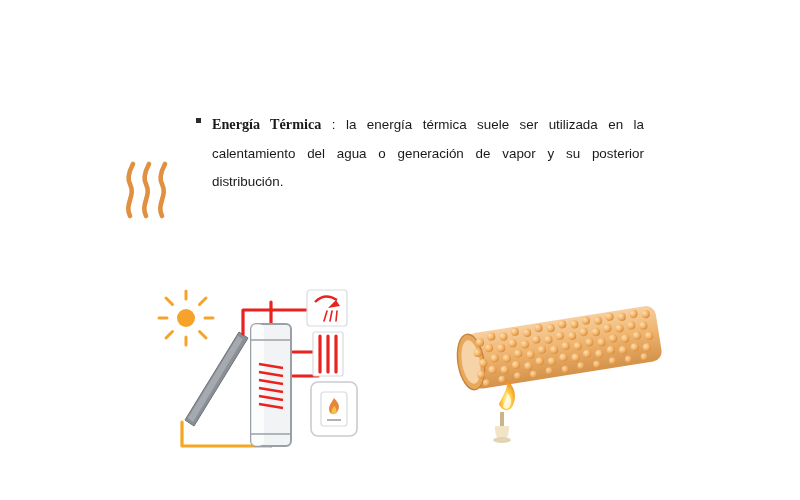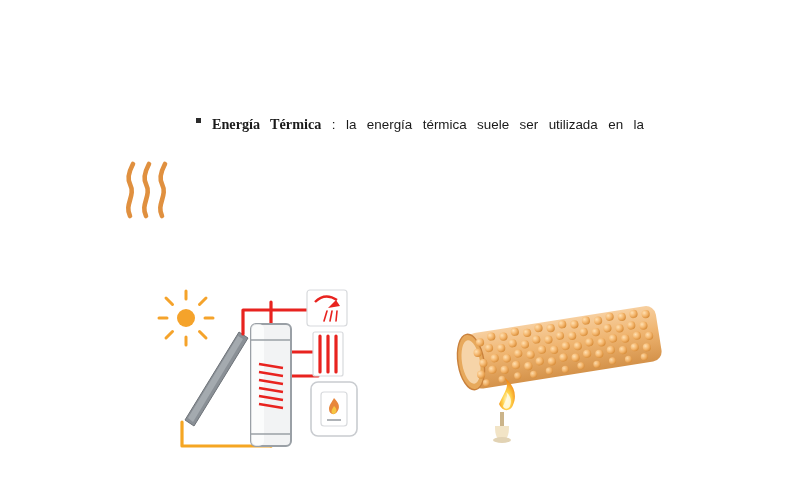--- a/index.html
+++ b/index.html
@@ -102,20 +102,22 @@
         <path d="M26 56 C 20 44, 32 36, 26 24 C 22 16, 27 8, 29 4"></path>
         <path d="M42 56 C 36 44, 48 36, 42 24 C 38 16, 43 8, 45 4"></path>
       </g>
     </svg>
   </div>
 
   <div id="bullet-block">
     <span class="bullet-marker"></span>
     <div class="bullet-body">
       <span class="jline"><span class="lead">Energía Térmica</span><span> : </span><span>la energía térmica suele ser utilizada en la</span></span>
+      <span class="jline">calentamiento del agua o generación de vapor y su posterior</span>
+      <span class="jline last">distribución.</span>
     </div>
   </div>
 
   <div id="solar-diagram">
     <svg width="260" height="175" viewBox="0 0 260 175" aria-hidden="true">
 
       <g>
         <circle cx="31" cy="30" r="9" fill="#f5a32b"></circle>
         <g stroke="#f5a32b" stroke-width="3" stroke-linecap="round">
           <line x1="31" y1="11" x2="31" y2="3"></line>

